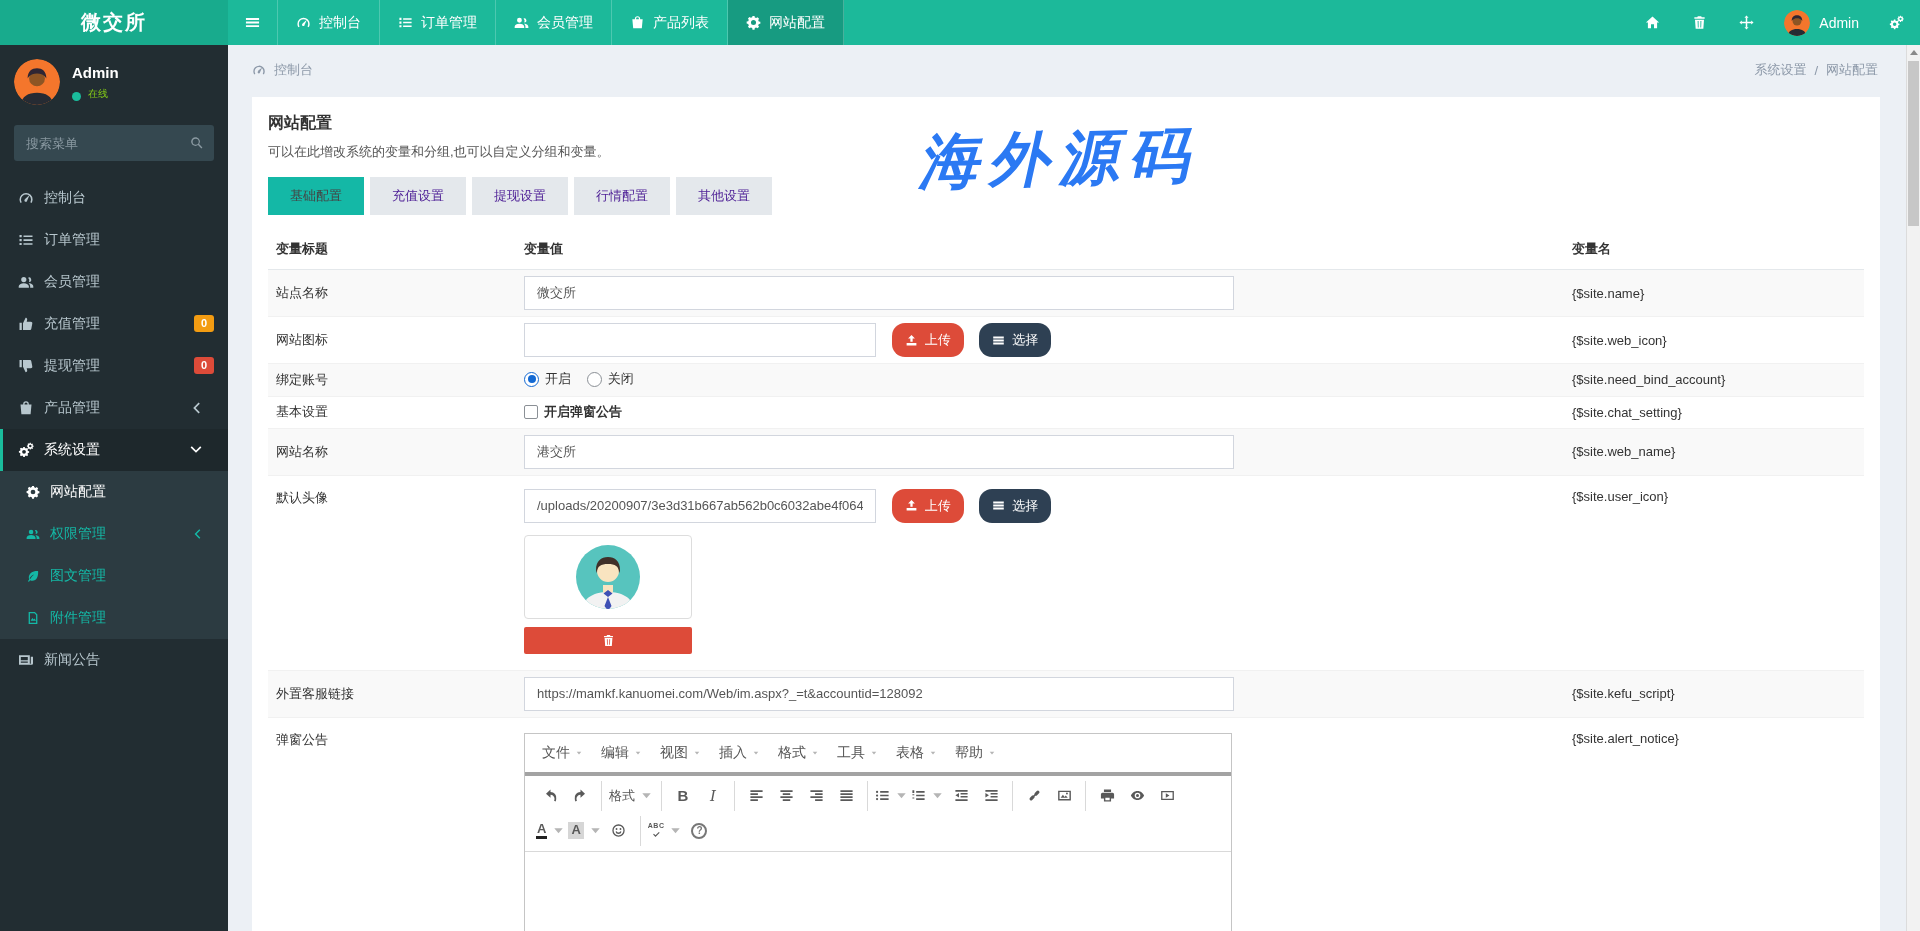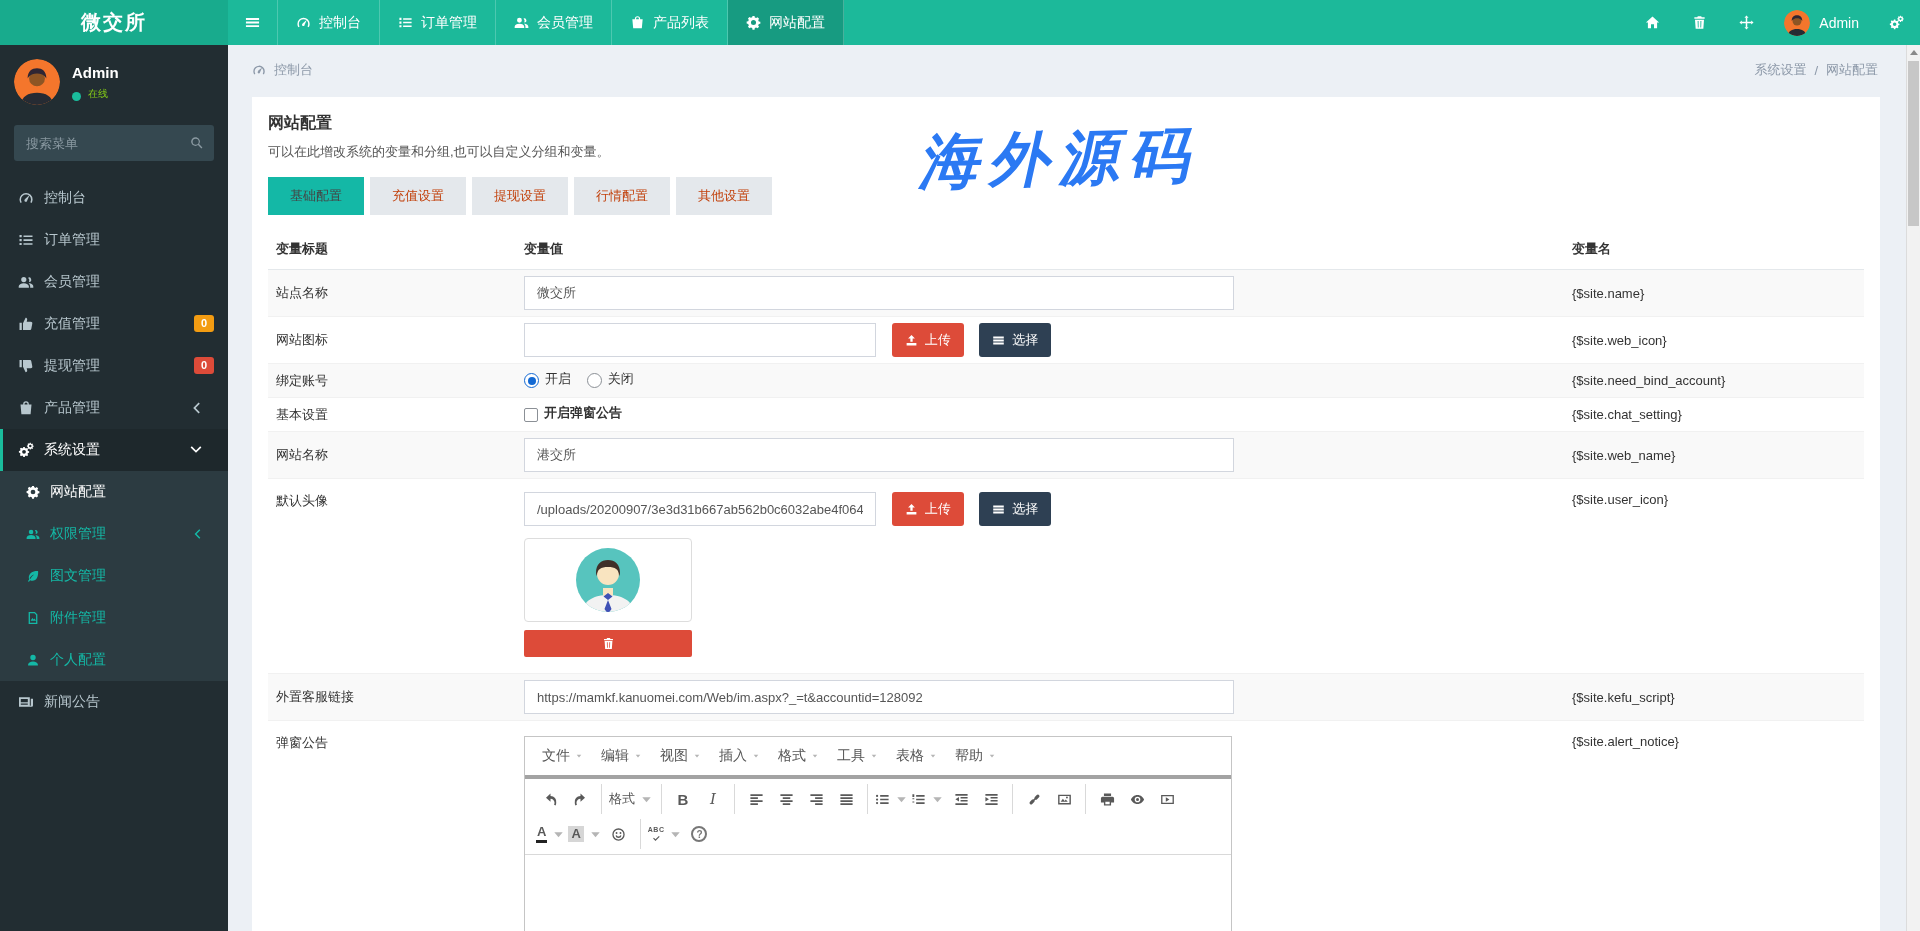--- a/index.html
+++ b/index.html
@@ -43,35 +43,35 @@
 
 .content{position:absolute;left:228px;top:45px;right:0;bottom:0;background:#ecf0f5;overflow:hidden}
 .content-header{display:flex;justify-content:space-between;align-items:center;padding:16px 42px 8px 24px;color:#8c98a8;font-size:13px}
 .bc-left{display:flex;align-items:center;gap:8px;cursor:pointer}
 .bc-left .ic{width:14px;height:14px}
 .bc-right{display:flex;align-items:center;gap:8px}
 .box{margin:10px 40px 0 24px;background:#fff;padding:16px 16px 0}
 .box-title{font-size:16px;font-weight:bold;color:#333;margin-bottom:9px}
 .box-desc{font-size:13px;color:#555;margin-bottom:16px}
 .tabs{display:flex;gap:6px}
-.tab{padding:10px 22px;background:#e4e8ec;color:#c2410c;font-size:13px;cursor:pointer;border:none;font-family:inherit}
+.tab{padding:10px 22px;background:#e4e8ec;color:#4c1d95;font-size:13px;cursor:pointer;border:none;font-family:inherit}
 .tab.active{background:#14b8a6;color:#444}
 table{width:100%;border-collapse:collapse;margin-top:14px;font-size:13px;color:#333}
 th{text-align:left;padding:11px 8px;border-bottom:1px solid #e4e8eb;font-size:13px}
 td{padding:6px 8px;border-top:1px solid #f1f1f1;vertical-align:middle}
 tbody tr:nth-child(odd){background:#f9f9f9}
 tr.tall td{vertical-align:top;padding-top:13px}
 .inp{height:34px;border:1px solid #d2d6de;padding:6px 12px;font-size:13px;color:#555;background:#fff;outline:none;font-family:inherit;vertical-align:middle}
 .w-lg{width:710px}
 .w-sm{width:352px}
-.btn{display:inline-flex;align-items:center;gap:7px;height:34px;padding:0 13px;border:none;border-radius:3px;color:#fff;font-size:13px;margin-left:12px;cursor:pointer;vertical-align:middle;font-family:inherit}
+.btn{display:inline-flex;align-items:center;gap:7px;height:34px;padding:0 13px;border:none;border-radius:13px;color:#fff;font-size:13px;margin-left:12px;cursor:pointer;vertical-align:middle;font-family:inherit}
 .btn .ic{width:13px;height:13px}
 .btn-red{background:#dd4b39}
 .btn-dark{background:#2e4053}
-.opt{display:inline-flex;align-items:flex-end;gap:6px;margin-right:12px;font-size:13px;cursor:pointer}
+.opt{display:inline-flex;align-items:center;gap:6px;margin-right:12px;font-size:13px;cursor:pointer}
 .radio{width:15px;height:15px;border:1px solid #1369d3;border-radius:50%;position:relative;display:inline-block;background:#fff}
 .radio.checked::after{content:"";position:absolute;inset:2.5px;border-radius:50%;background:#1369d3}
 .radio.off{border-color:#8b9096}
 .cb{width:14px;height:14px;border:1px solid #8b9096;border-radius:2px;background:#fff;display:inline-block;cursor:pointer}
 .cbl{font-weight:bold;color:#333}
 .preview-box{width:168px;height:84px;border:1px solid #ddd;border-radius:4px;background:#fff;display:flex;align-items:center;justify-content:center;margin-top:12px}
 .delete-btn{width:168px;height:27px;background:#dd4b39;border:none;border-radius:2px;margin:8px 0 10px;display:flex;align-items:center;justify-content:center;color:#fff;cursor:pointer}
 .delete-btn .ic{width:13px;height:13px}
 
 .editor{width:708px;border:1px solid #c5c5c5;background:#fff;margin:2px 0 0}
@@ -351,28 +351,20 @@
             </i>
             <span>图文管理</span>
           </li>
         <li class="smi">
             <i class="ic">
               <svg viewBox="0 0 16 16" fill="currentColor" aria-hidden="true">
                 <path fill-rule="evenodd" d="M3 1.2h7.2L13 4v10.8H3V1.2zm1.5 1.5v10.6h7V4.6L9.6 2.7H4.5zm1 7.8 1.9-2.4 1.3 1.6 1-1.2 1.8 2.5H5.5z"></path>
               </svg>
             </i>
             <span>附件管理</span>
-          </li>
-        <li class="smi">
-            <i class="ic">
-              <svg viewBox="0 0 16 16" fill="currentColor" aria-hidden="true">
-                <path d="M8 8.2a3.1 3.1 0 1 0 0-6.2 3.1 3.1 0 0 0 0 6.2zM8 9.6c-3.1 0-5.6 1.6-5.6 3.6v1h11.2v-1c0-2-2.5-3.6-5.6-3.6z"></path>
-              </svg>
-            </i>
-            <span>个人配置</span>
           </li>
       </ul>
     </li>
     <li class="mi">
         <i class="ic">
           <svg viewBox="0 0 16 16" fill="currentColor" aria-hidden="true">
             <path fill-rule="evenodd" d="M1 3.2v9.6h12.4c.9 0 1.6-.7 1.6-1.6V4.8h-2.2v6.4a.5.5 0 0 1-1 0V3.2H1zm1.8 1.8h7v3.2h-7V5zm0 4.5h7v1.2h-7V9.5z"></path>
           </svg>
         </i>
         <span>新闻公告</span>

